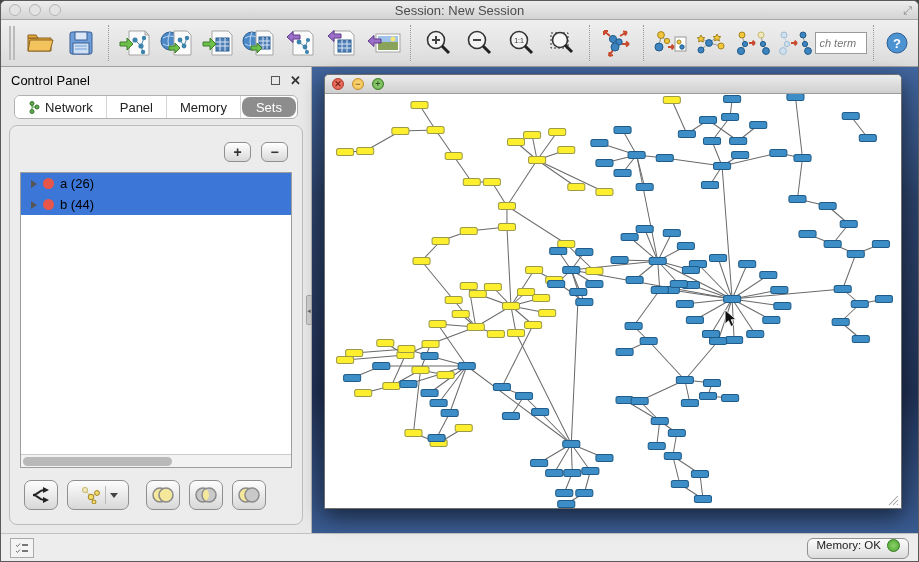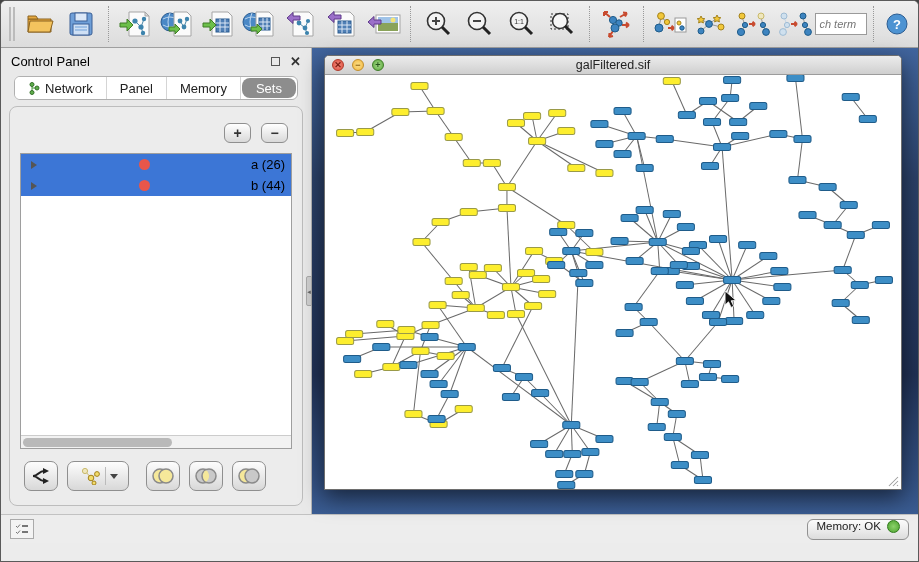--- a/index.html
+++ b/index.html
@@ -51,21 +51,21 @@
   .panelbox { margin:0 8px; border:1px solid #bdbdbd; border-radius:8px; background:#ececec;
               flex:1; display:flex; flex-direction:column; padding:8px 10px 10px; }
   .pm-row { display:flex; justify-content:flex-end; gap:10px; padding:8px 4px 10px; }
   .pmbtn { width:27px; height:20px; border:1px solid #8f8f8f; border-radius:6px;
            background:linear-gradient(#fff,#d9d9d9); font-weight:bold; font-size:14px;
            line-height:16px; color:#333; text-align:center; }
   .setlist { background:#fff; border:1px solid #9e9e9e; flex:1; overflow:hidden;
              display:flex; flex-direction:column; position:relative; }
   .setrow { height:21px; display:flex; align-items:center; gap:6px; padding:0 6px;
             font-size:13px; }
-  .setrow.selected { background:#3c76d6; color:#000;justify-content:space-between; }
+  .setrow.selected { background:#3c76d6; color:#000; }
   .tri { width:0; height:0; border-left:6px solid #555; border-top:4px solid transparent;
          border-bottom:4px solid transparent; margin-left:4px; }
   .reddot { width:11px; height:11px; border-radius:50%; background:#e8564a; }
   .hscroll { height:13px; background:#f2f2f2; border-top:1px solid #ccc; position:relative; }
   .hthumb { position:absolute; left:2px; top:2px; height:9px; width:55%;
             background:#b9b9b9; border-radius:5px; }
   .cp-actions { display:flex; align-items:center; gap:9px; padding:12px 4px 4px; }
   .abtn { height:30px; border:1px solid #8f8f8f; border-radius:7px;
           background:linear-gradient(#fdfdfd,#d8d8d8); display:flex; align-items:center;
           justify-content:center; }
@@ -108,20 +108,29 @@
              background:linear-gradient(#fdfdfd,#dcdcdc); display:flex; align-items:flex-start;
              gap:6px; padding:0 8px; font-size:11.5px; color:#222; }
   .mem-dot { width:13px; height:13px; border-radius:50%;
              background:radial-gradient(#8bd26a,#4da32e); border:1px solid #2f7a1b; }
 </style>
 </head>
 <body>
 
 <div class="app">
 
+  <div class="titlebar">
+    <div class="traffic">
+      <div class="tl"></div>
+      <div class="tl"></div>
+      <div class="tl"></div>
+    </div>
+    <div class="win-title">Session: New Session</div>
+    <div class="fs-icon">⤢</div>
+  </div>
 
   <div class="toolbar">
     <div class="grip"></div>
     <button class="tbtn">
       <svg width="30" height="26" viewBox="0 0 30 26">
         <path d="M3 8 L3 21 L26 21 L26 8 Z" fill="#e7a93f" stroke="#8a6320"></path>
         <path d="M3 8 L3 5 L11 5 L13 8 Z" fill="#e7a93f" stroke="#8a6320"></path>
         <path d="M5 10 L28 10 L25 21 L3 21 Z" fill="#f3c35e" stroke="#8a6320"></path>
       </svg>
     </button>
@@ -459,21 +468,20 @@
       <div style="height:8px"></div>
       <div class="split-nub">◂</div>
     </div>
 
     <div class="desktop">
       <div class="docwin">
         <div class="doc-titlebar">
           <div class="dtl red">✕</div>
           <div class="dtl yel">−</div>
           <div class="dtl grn">+</div>
-          <div class="doc-title">galFiltered.sif</div>
         </div>
         <div class="canvas">
           <svg viewBox="0 0 573 414" preserveAspectRatio="none">
             <g id="g-edges">
                 <line x1="94" y1="11" x2="110" y2="36" stroke="#696969" stroke-width="1"></line>
                 <line x1="110" y1="36" x2="75" y2="37" stroke="#696969" stroke-width="1"></line>
                 <line x1="75" y1="37" x2="40" y2="57" stroke="#696969" stroke-width="1"></line>
                 <line x1="40" y1="57" x2="20" y2="58" stroke="#696969" stroke-width="1"></line>
                 <line x1="110" y1="36" x2="128" y2="62" stroke="#696969" stroke-width="1"></line>
                 <line x1="128" y1="62" x2="146" y2="88" stroke="#696969" stroke-width="1"></line>

